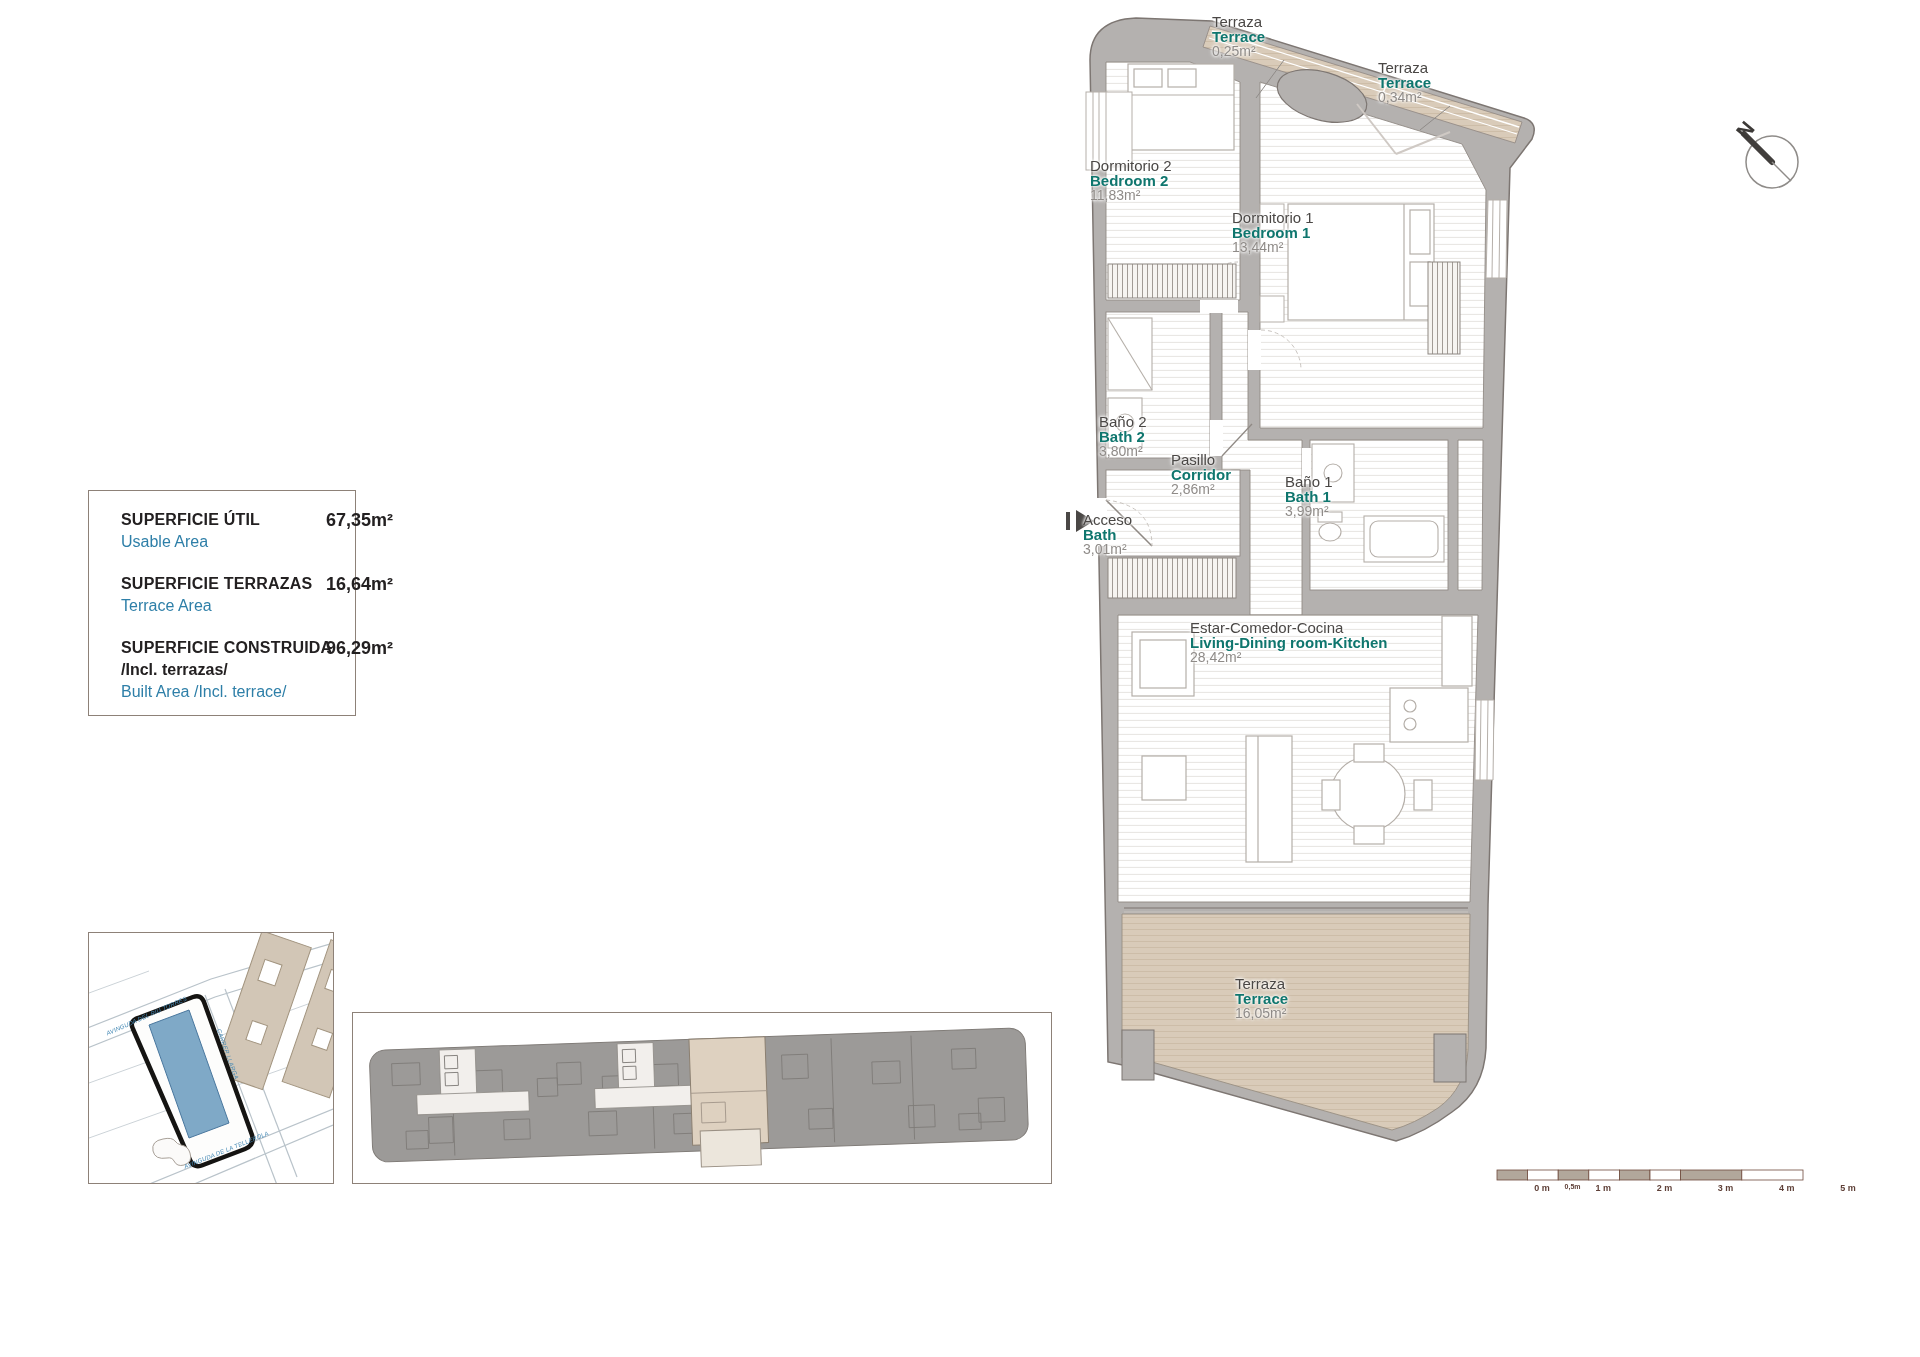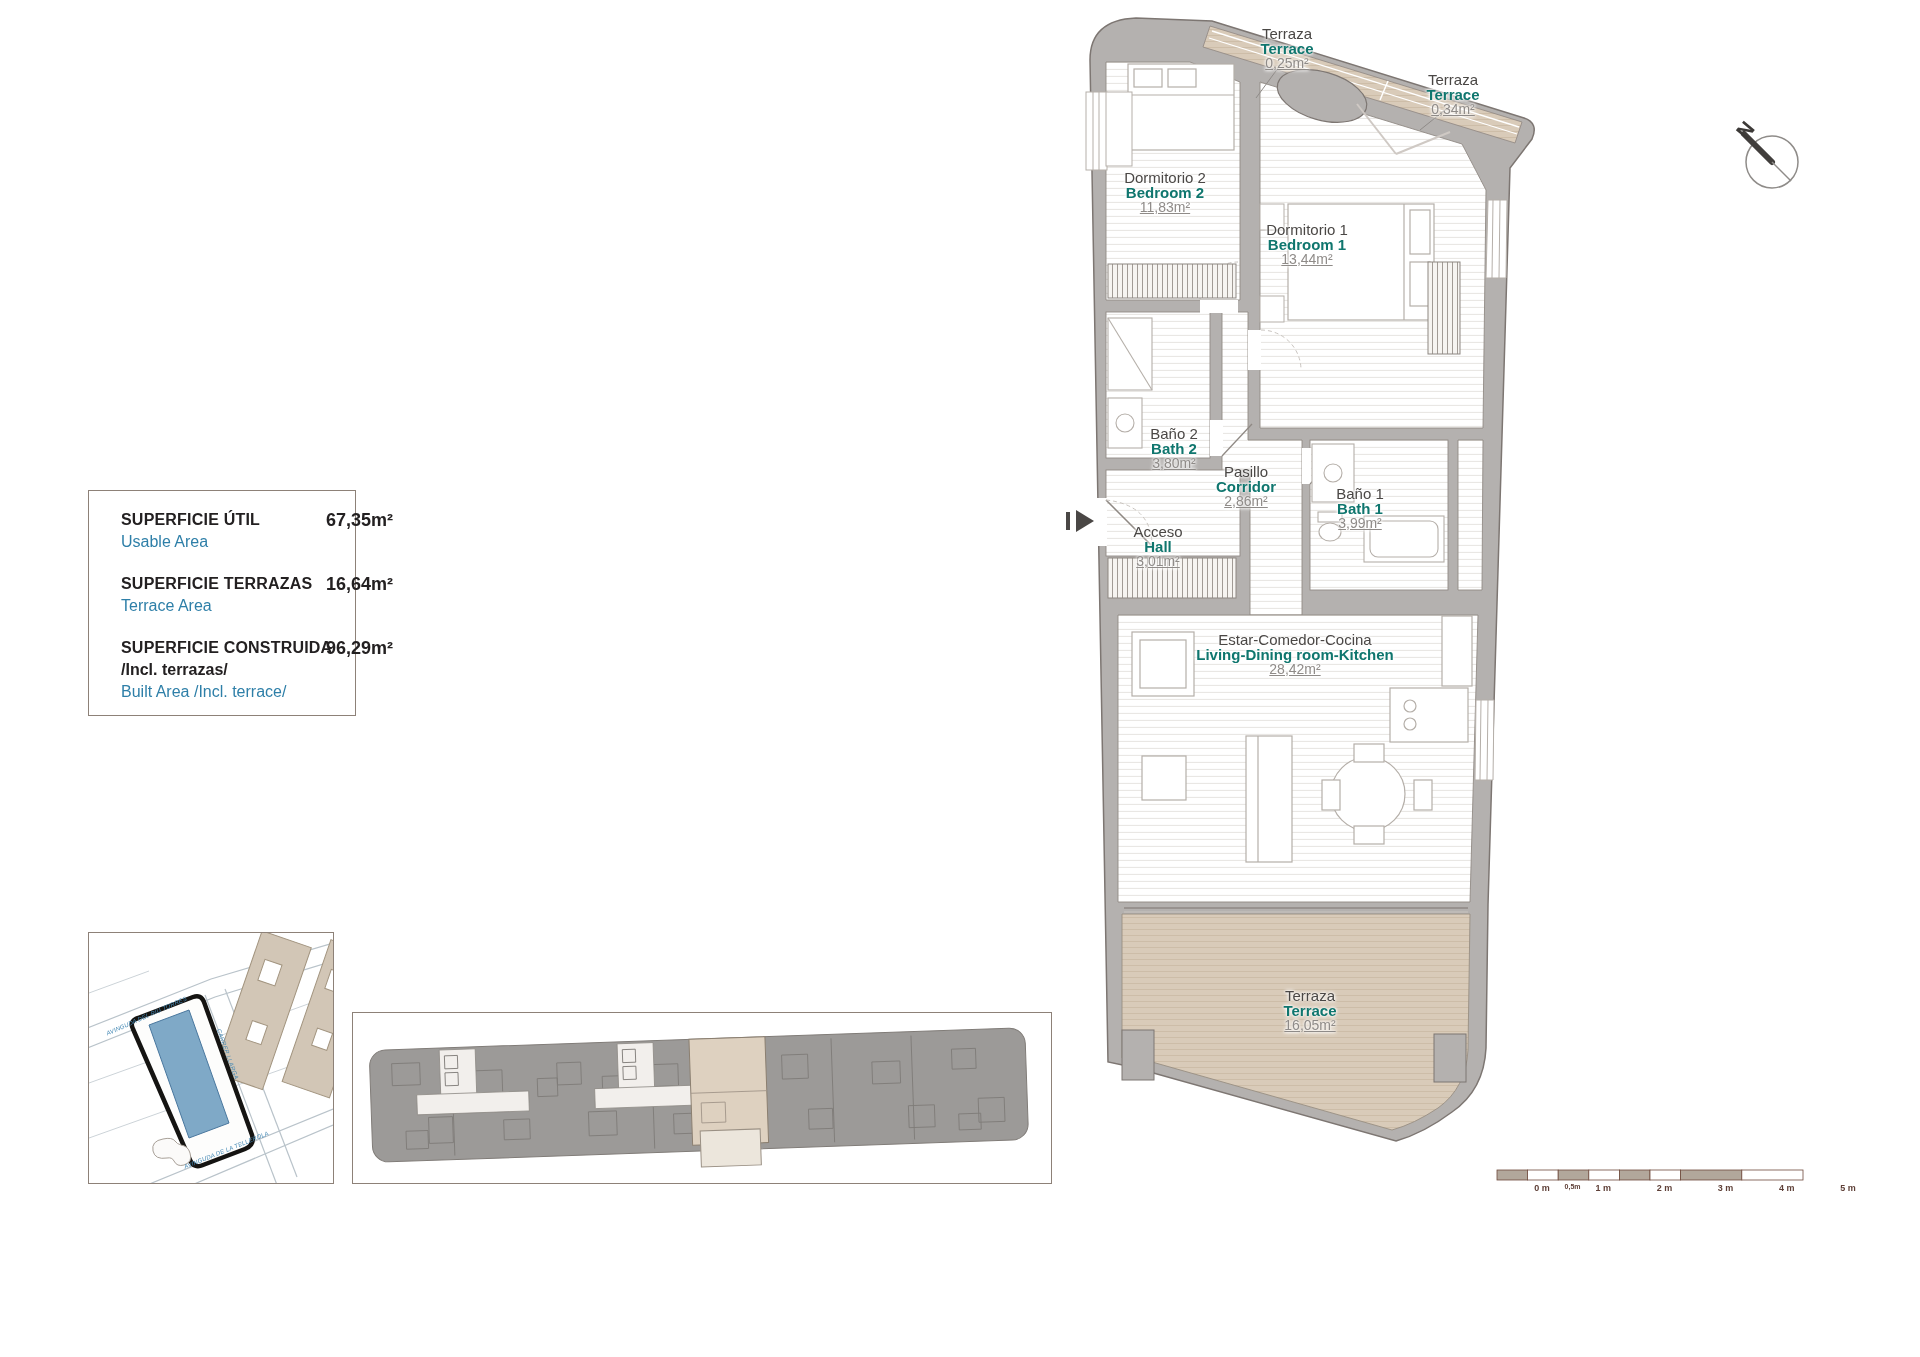--- a/index.html
+++ b/index.html
@@ -14,24 +14,24 @@
 
   
   .info-box{position:absolute;left:88px;top:490px;width:268px;height:226px;
             border:1px solid #8d8178;background:#ffffff;box-sizing:border-box;}
   .ib-label{position:absolute;font-size:16px;font-weight:700;color:#232021;letter-spacing:.2px;}
   .ib-sub{position:absolute;font-size:16px;color:#2e7fa8;text-align:center;}
   .ib-note{position:absolute;font-size:16px;font-weight:700;color:#232021;}
   .ib-value{position:absolute;font-size:18px;font-weight:700;color:#232021;}
 
   
-  .room-label{position:absolute;width:150px;text-align:center;font-size:15px;line-height:15px;
-              color:#4a4745;text-shadow:0 0 3px #fff,0 0 3px #fff,0 0 5px #fff;margin-top:12px;}
+  .room-label{position:absolute;width:150px;text-align:left;font-size:15px;line-height:15px;
+              color:#4a4745;text-shadow:0 0 3px #fff,0 0 3px #fff,0 0 5px #fff;}
   .room-label .en{color:#0f766e;font-weight:bold;}
-  .room-label .area{color:#8f8b88;font-size:14px;text-decoration:underline;}
+  .room-label .area{color:#8f8b88;font-size:14px;}
   .room-label.wide{width:210px;}
 
   
   .compass-n{position:absolute;left:1736px;top:114px;width:26px;font-size:21px;font-weight:700;
              color:#3c3937;transform:rotate(-50deg);}
 
   
   .scale-label{position:absolute;top:1183px;transform:translateX(-50%);font-size:9px;
                font-weight:700;color:#5f4038;margin-left:45px;}
   .scale-label.small{font-size:7px;}
@@ -264,21 +264,21 @@
     <div class="en">Corridor</div>
     <div class="area">2,86m²</div>
   </div>
   <div class="room-label" style="left:1285px;top:474px">
     <div>Baño 1</div>
     <div class="en">Bath 1</div>
     <div class="area">3,99m²</div>
   </div>
   <div class="room-label" style="left:1083px;top:512px">
     <div>Acceso</div>
-    <div class="en">Hall</div>
+    <div class="en">Bath</div>
     <div class="area">3,01m²</div>
   </div>
   <div class="room-label wide" style="left:1190px;top:620px">
     <div>Estar-Comedor-Cocina</div>
     <div class="en">Living-Dining room-Kitchen</div>
     <div class="area">28,42m²</div>
   </div>
   <div class="room-label" style="left:1235px;top:976px">
     <div>Terraza</div>
     <div class="en">Terrace</div>

